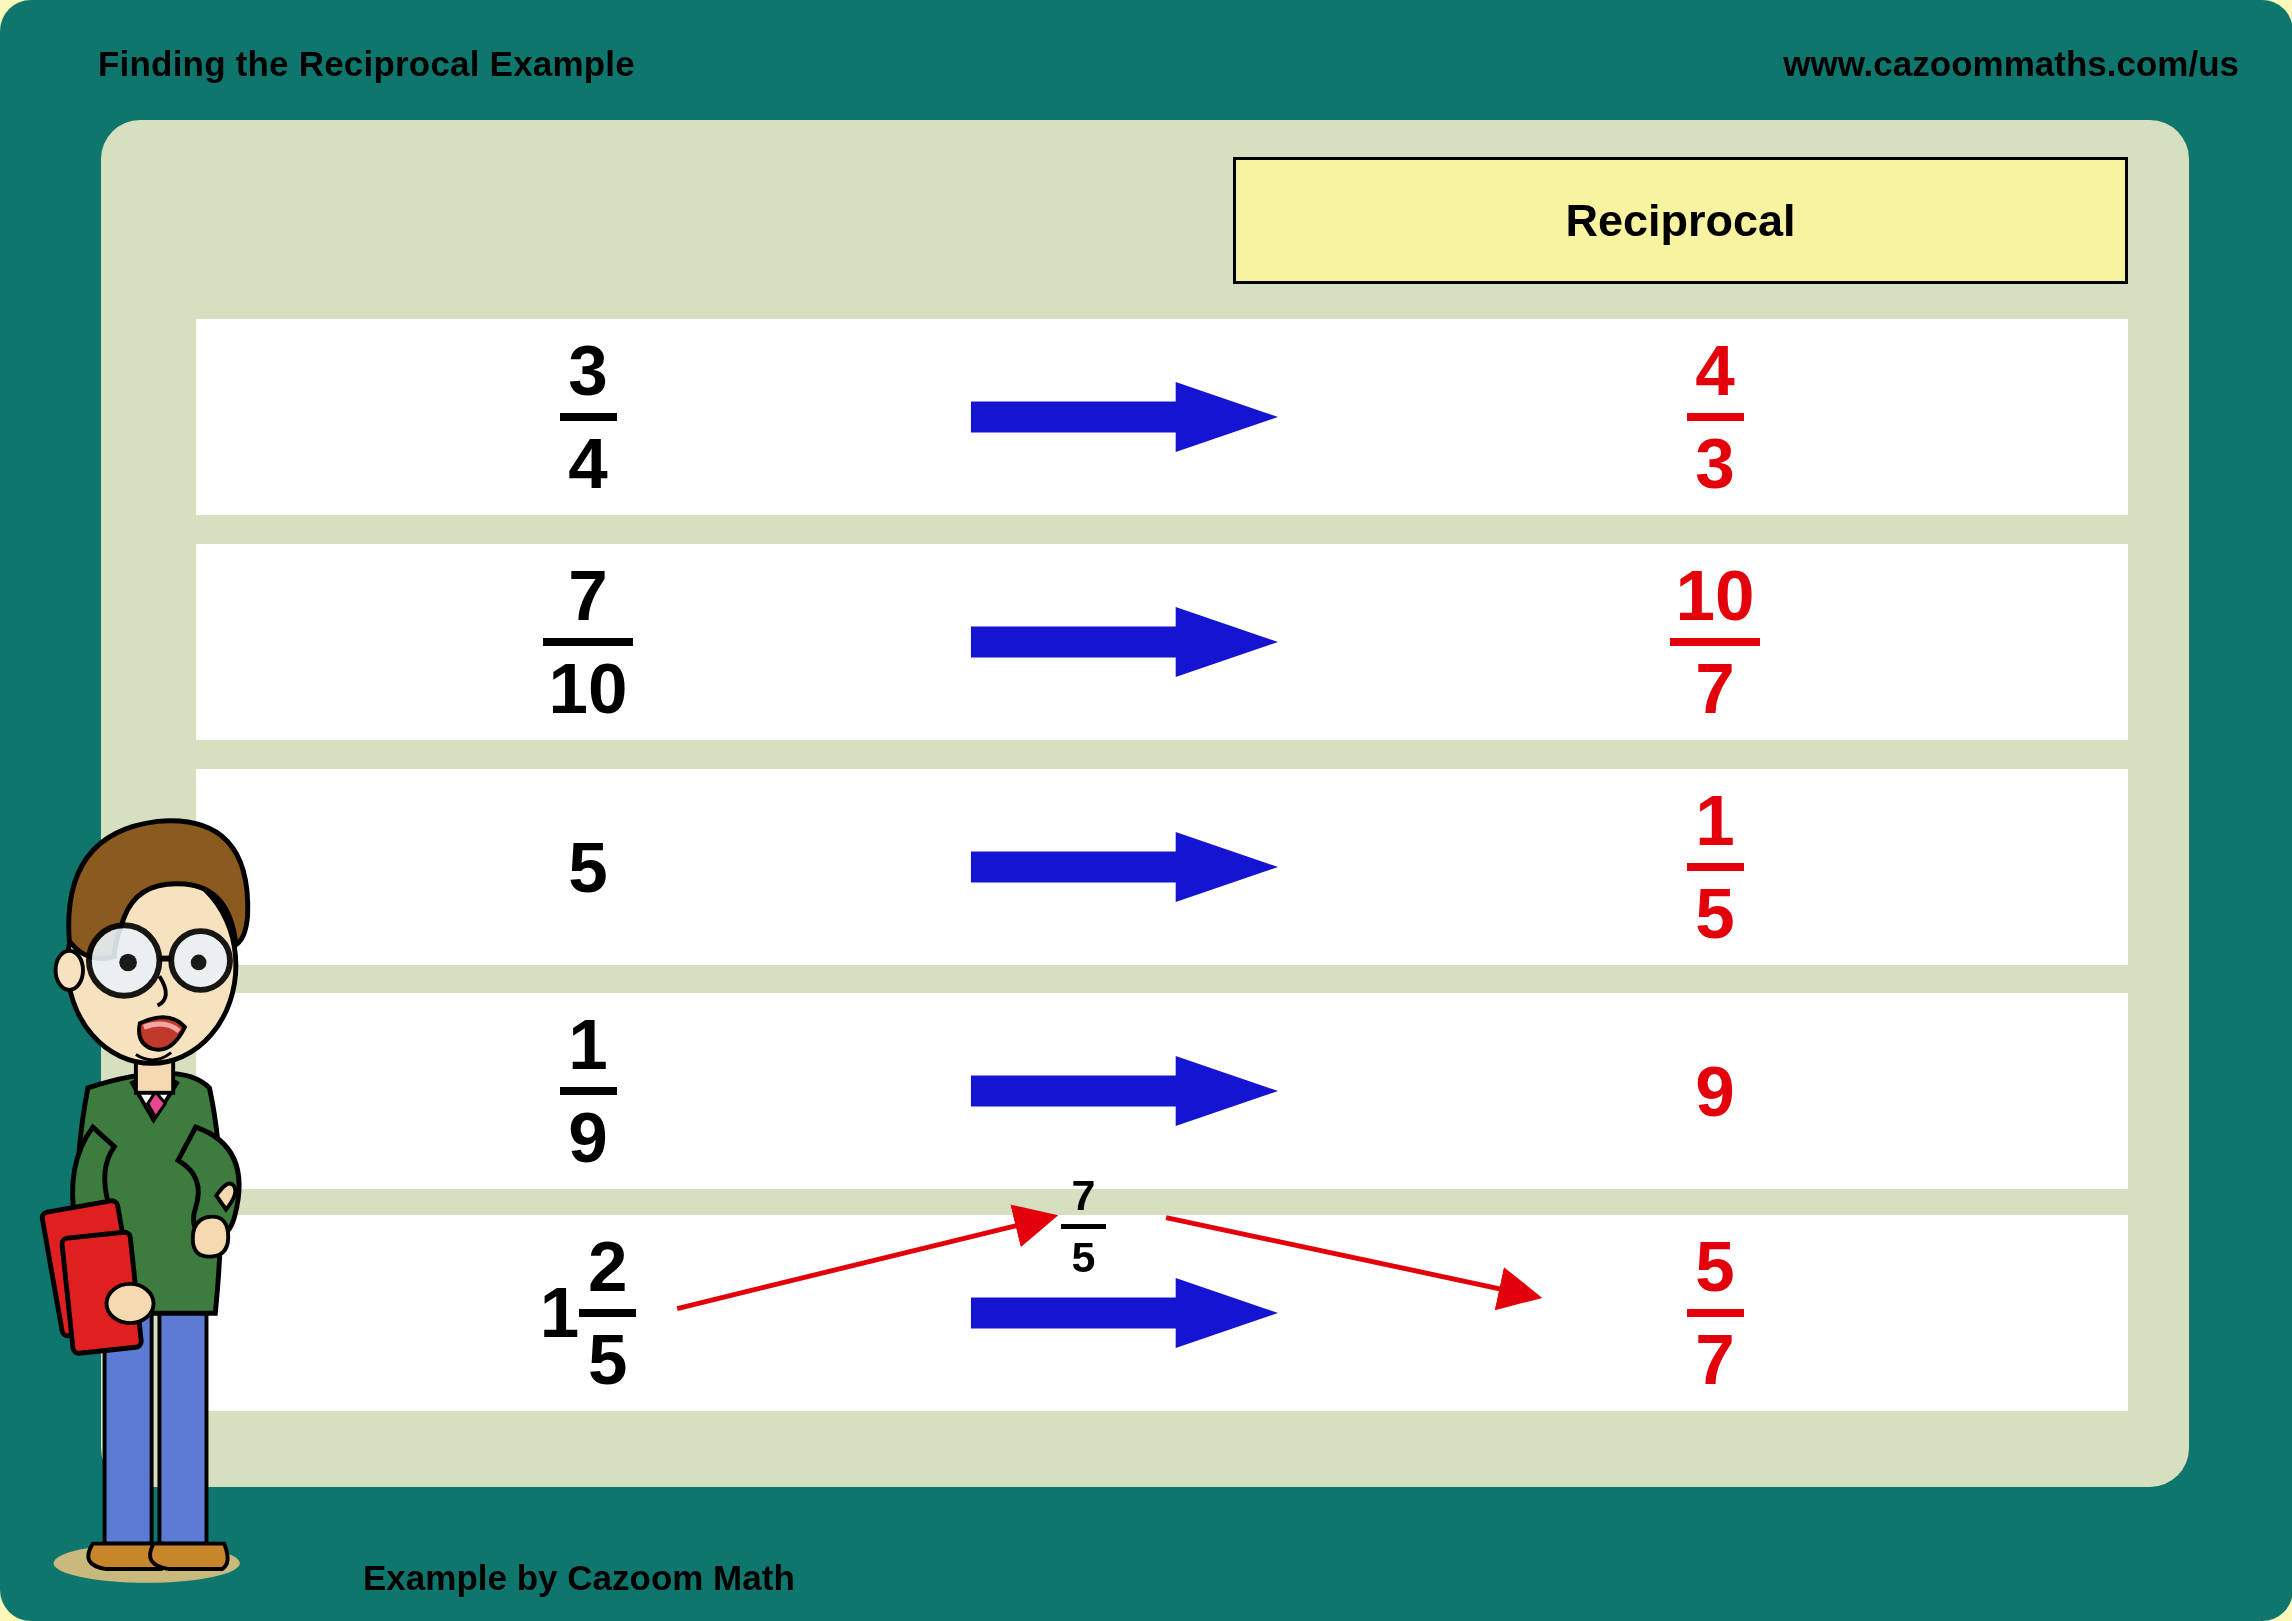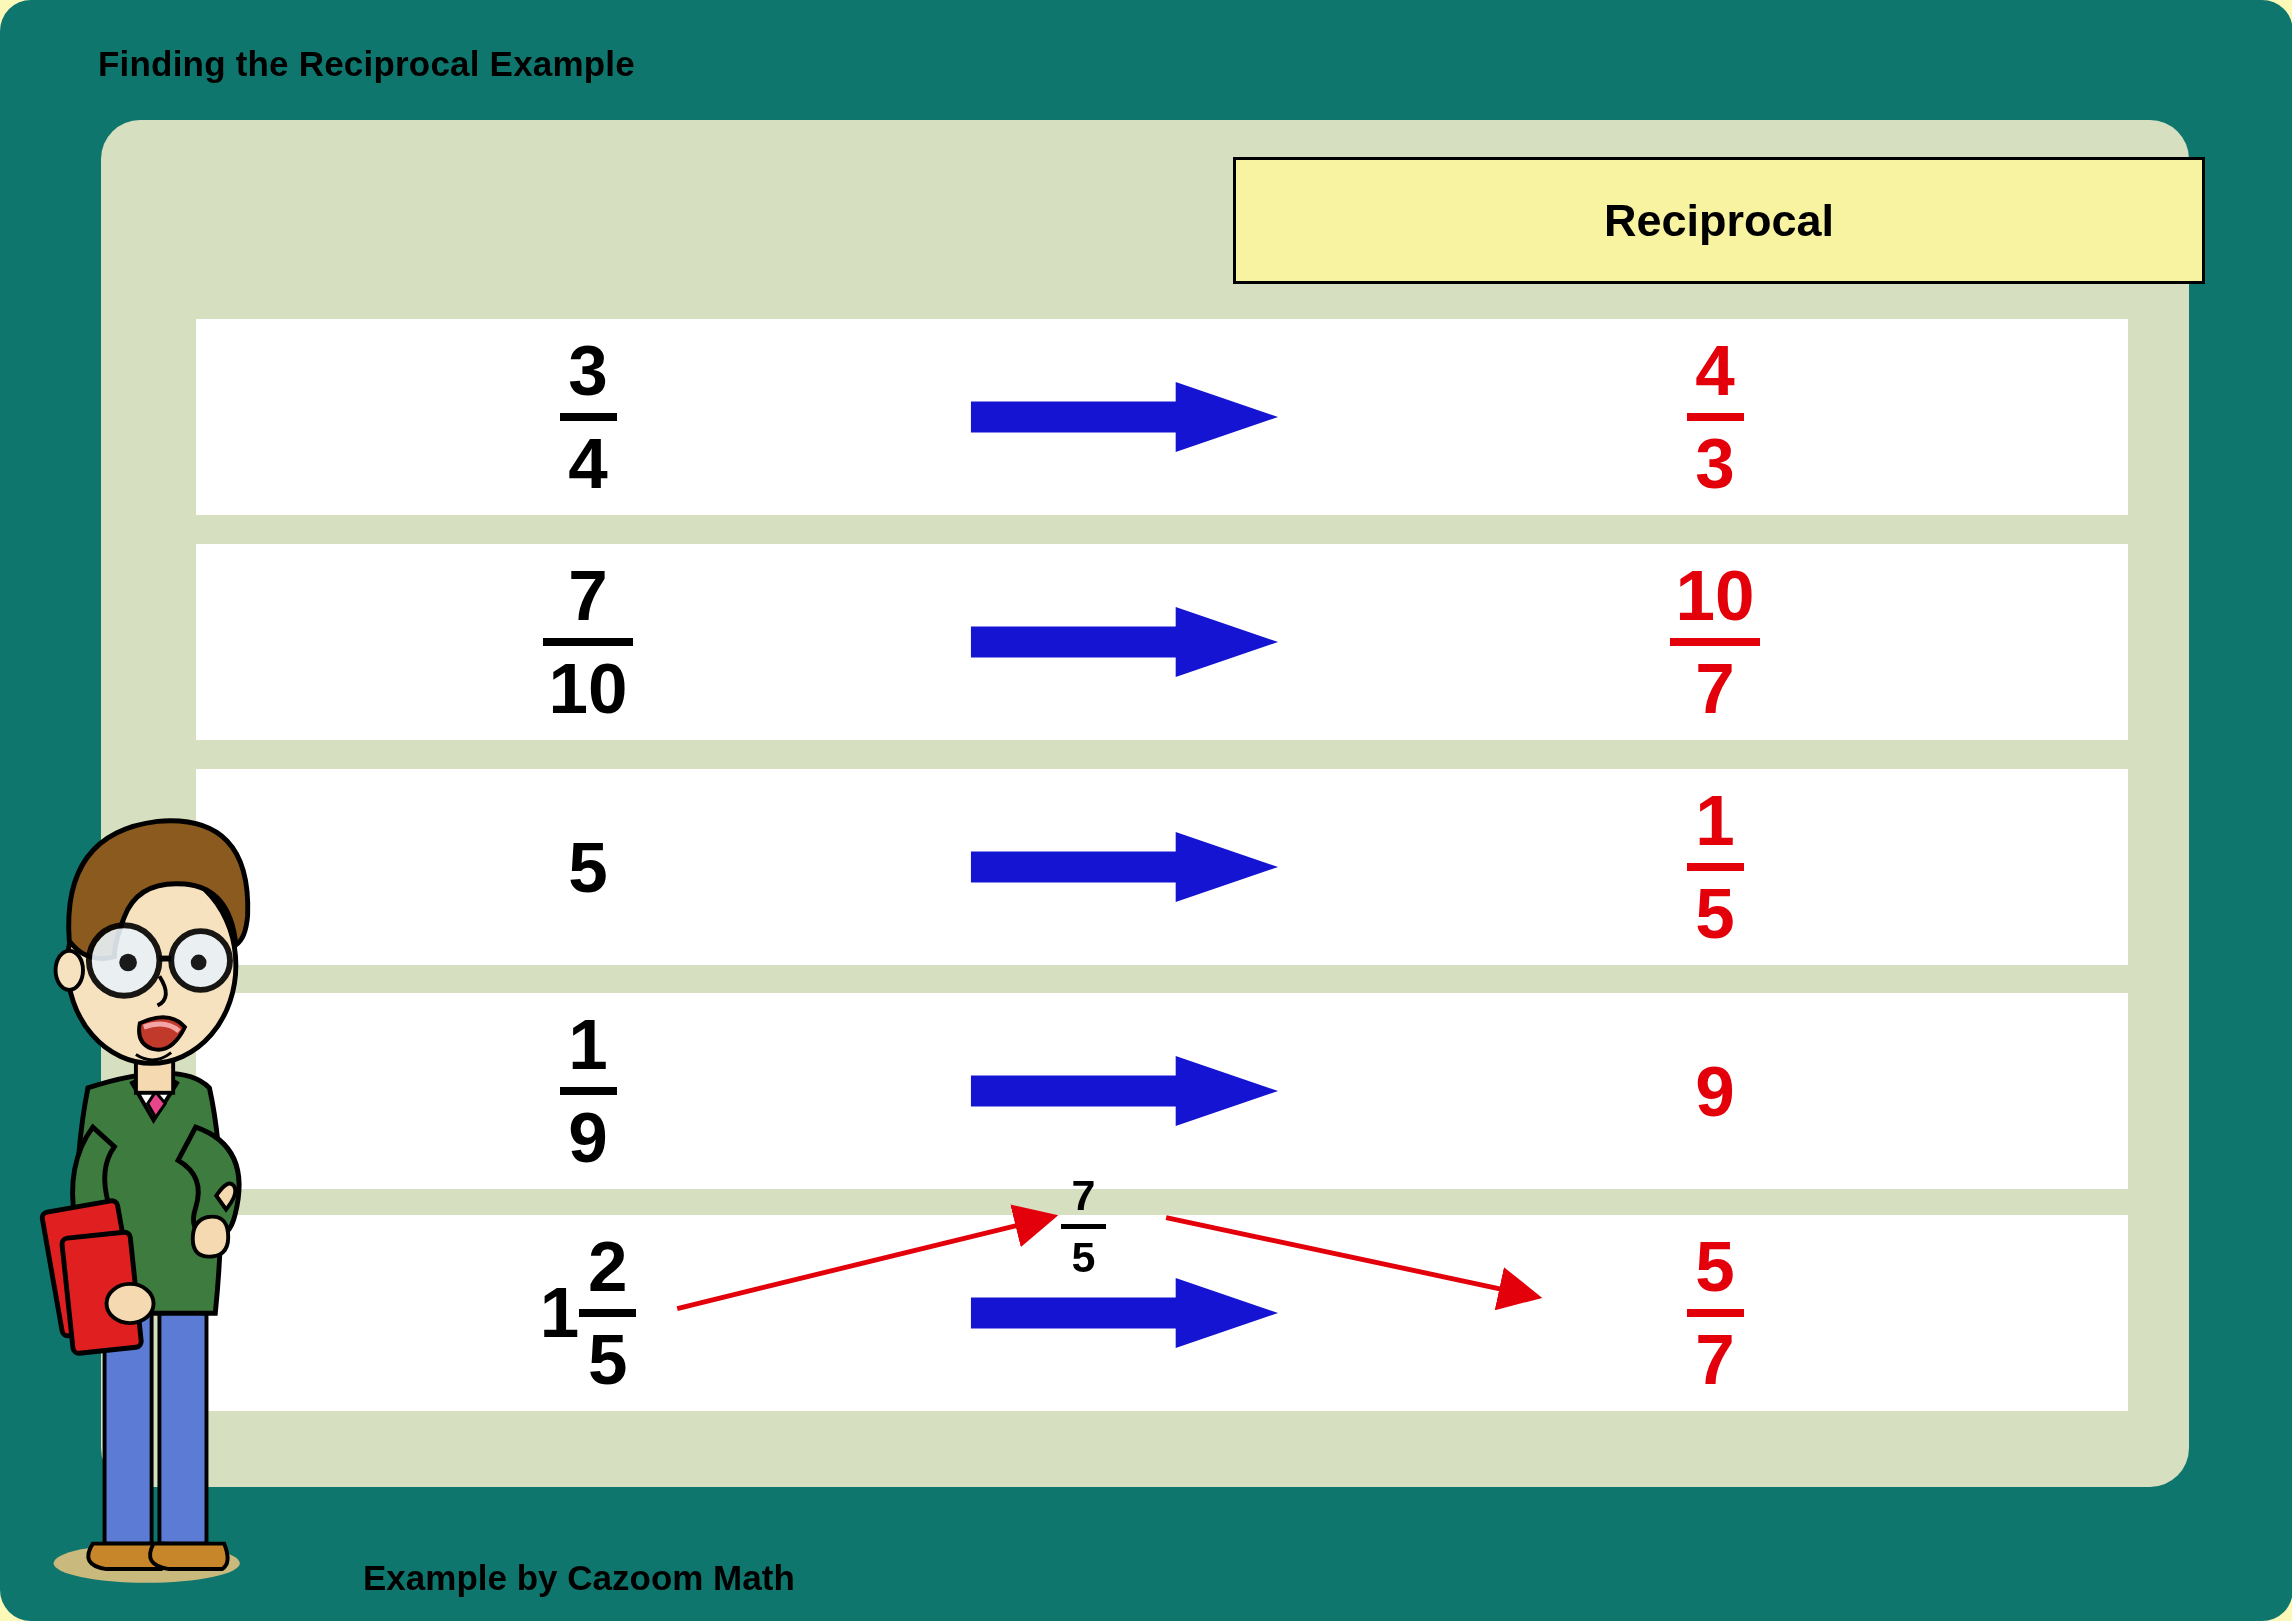--- a/index.html
+++ b/index.html
@@ -45,21 +45,21 @@
     width: 2088px;
     height: 1367px;
     background: #D6E0C0;
     border-radius: 39px;
   }
   
   .recip-head {
     position: absolute;
     left: 1233px;
     top: 157px;
-    width: 972px;
+    width: 895px;
     height: 127px;
     background: #F7F3A0;
     border: 3.9px solid #000;
     display: flex;
     align-items: center;
     justify-content: center;
     font-size: 45px;
     font-weight: bold;
     color: #000;
   }
@@ -185,20 +185,21 @@
     height: 814px;
     z-index: 8;
   }
 </style>
 </head>
 <body>
 
 <div class="page">
 
   <div class="header-title">Finding the Reciprocal Example</div>
+  <div class="header-url">www.cazoommaths.com/us</div>
 
   <div class="panel"></div>
 
   <div class="recip-head">
     <span>Reciprocal</span>
   </div>
 
   <div class="row row-1">
     <div class="cell-left">
       <span class="frac big">

